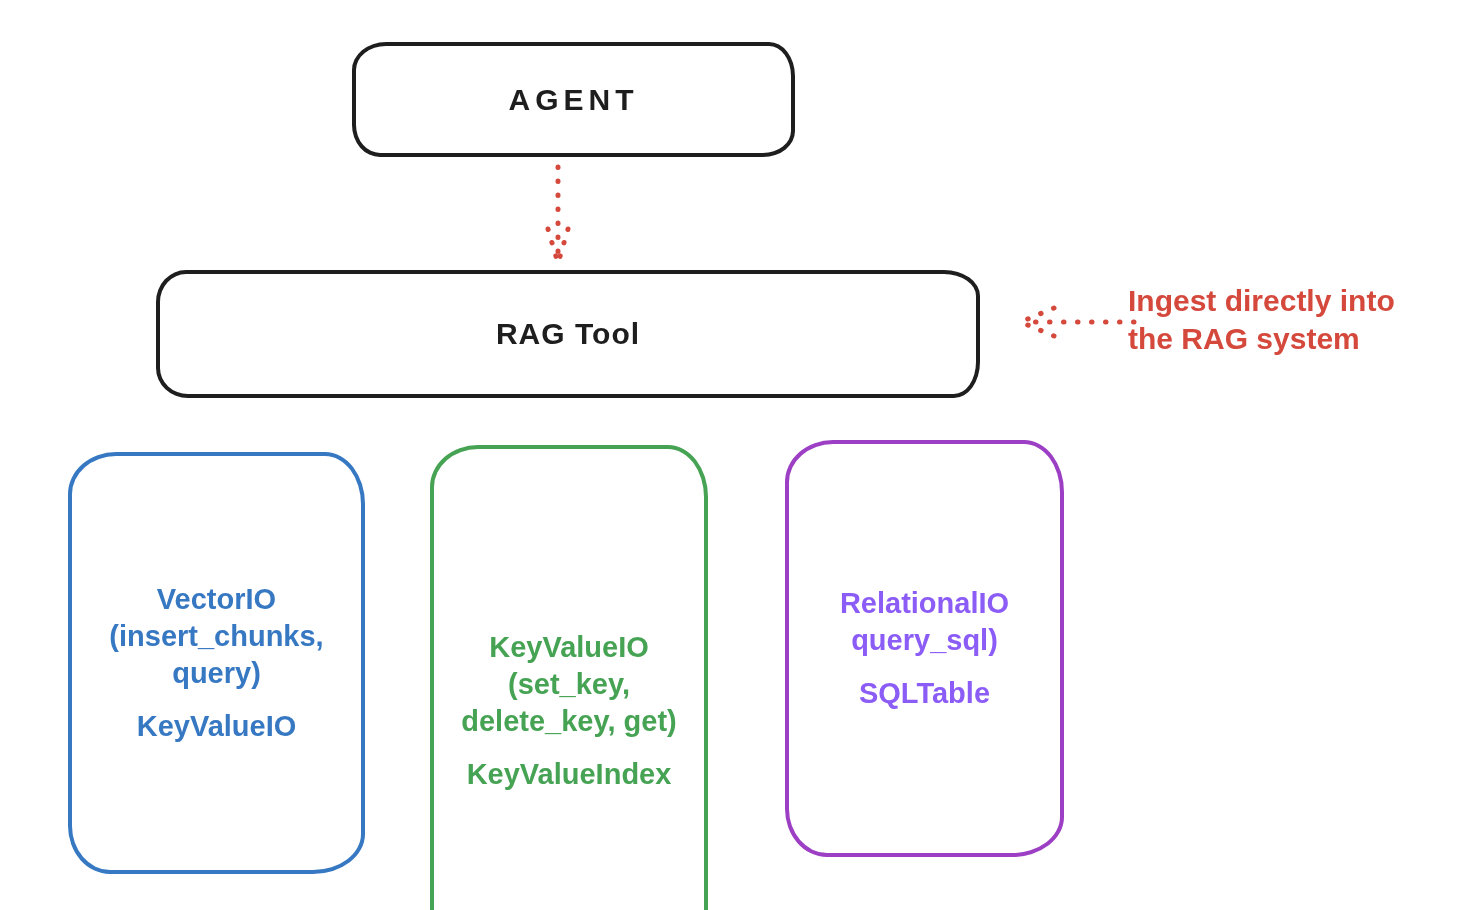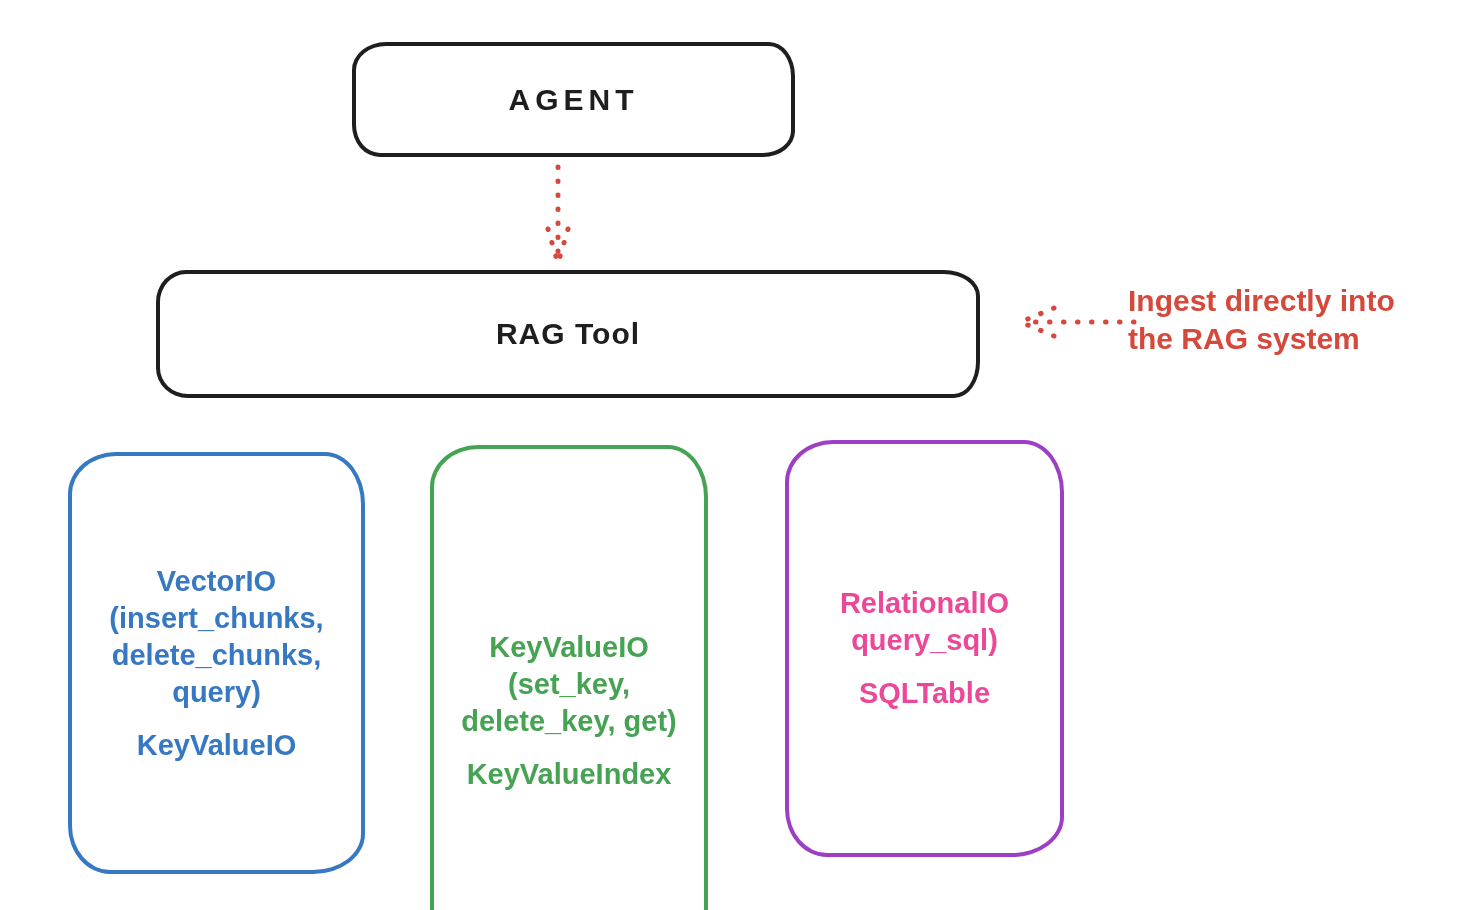--- a/index.html
+++ b/index.html
@@ -57,21 +57,21 @@
   .vector-box {
     left: 68px; top: 452px; width: 297px; height: 422px;
     border-color: #3778c2; color: #3778c2;
   }
   .keyvalue-box {
     left: 430px; top: 445px; width: 278px; height: 532px;
     border-color: #46a354; color: #46a354;
   }
   .relational-box {
     left: 785px; top: 440px; width: 279px; height: 417px;
-    border-color: #9c3fc4; color: #ec4899;
+    border-color: #9c3fc4; color: #8b5cf6;
   }
   .store-line {
     font-size: 29px; font-weight: bold; line-height: 37px;
   }
   .index-label {
     font-size: 29px; font-weight: bold; line-height: 37px;
     margin-top: 16px;
   }
   svg .dot-stroke {
     stroke: #d5493d;
@@ -111,21 +111,20 @@
   </div>
 
   <div class="annotation">
     <div>Ingest directly into</div>
     <div>the RAG system</div>
   </div>
 
   <div class="node store-box vector-box">
     <div class="store-line">VectorIO</div>
     <div class="store-line">(insert_chunks,</div>
-    <div class="store-line">delete_chunks,</div>
     <div class="store-line">query)</div>
     <div class="index-label">KeyValueIO</div>
   </div>
 
   <div class="node store-box keyvalue-box">
     <div class="store-line">KeyValueIO</div>
     <div class="store-line">(set_key,</div>
     <div class="store-line">delete_key, get)</div>
     <div class="index-label">KeyValueIndex</div>
   </div>

